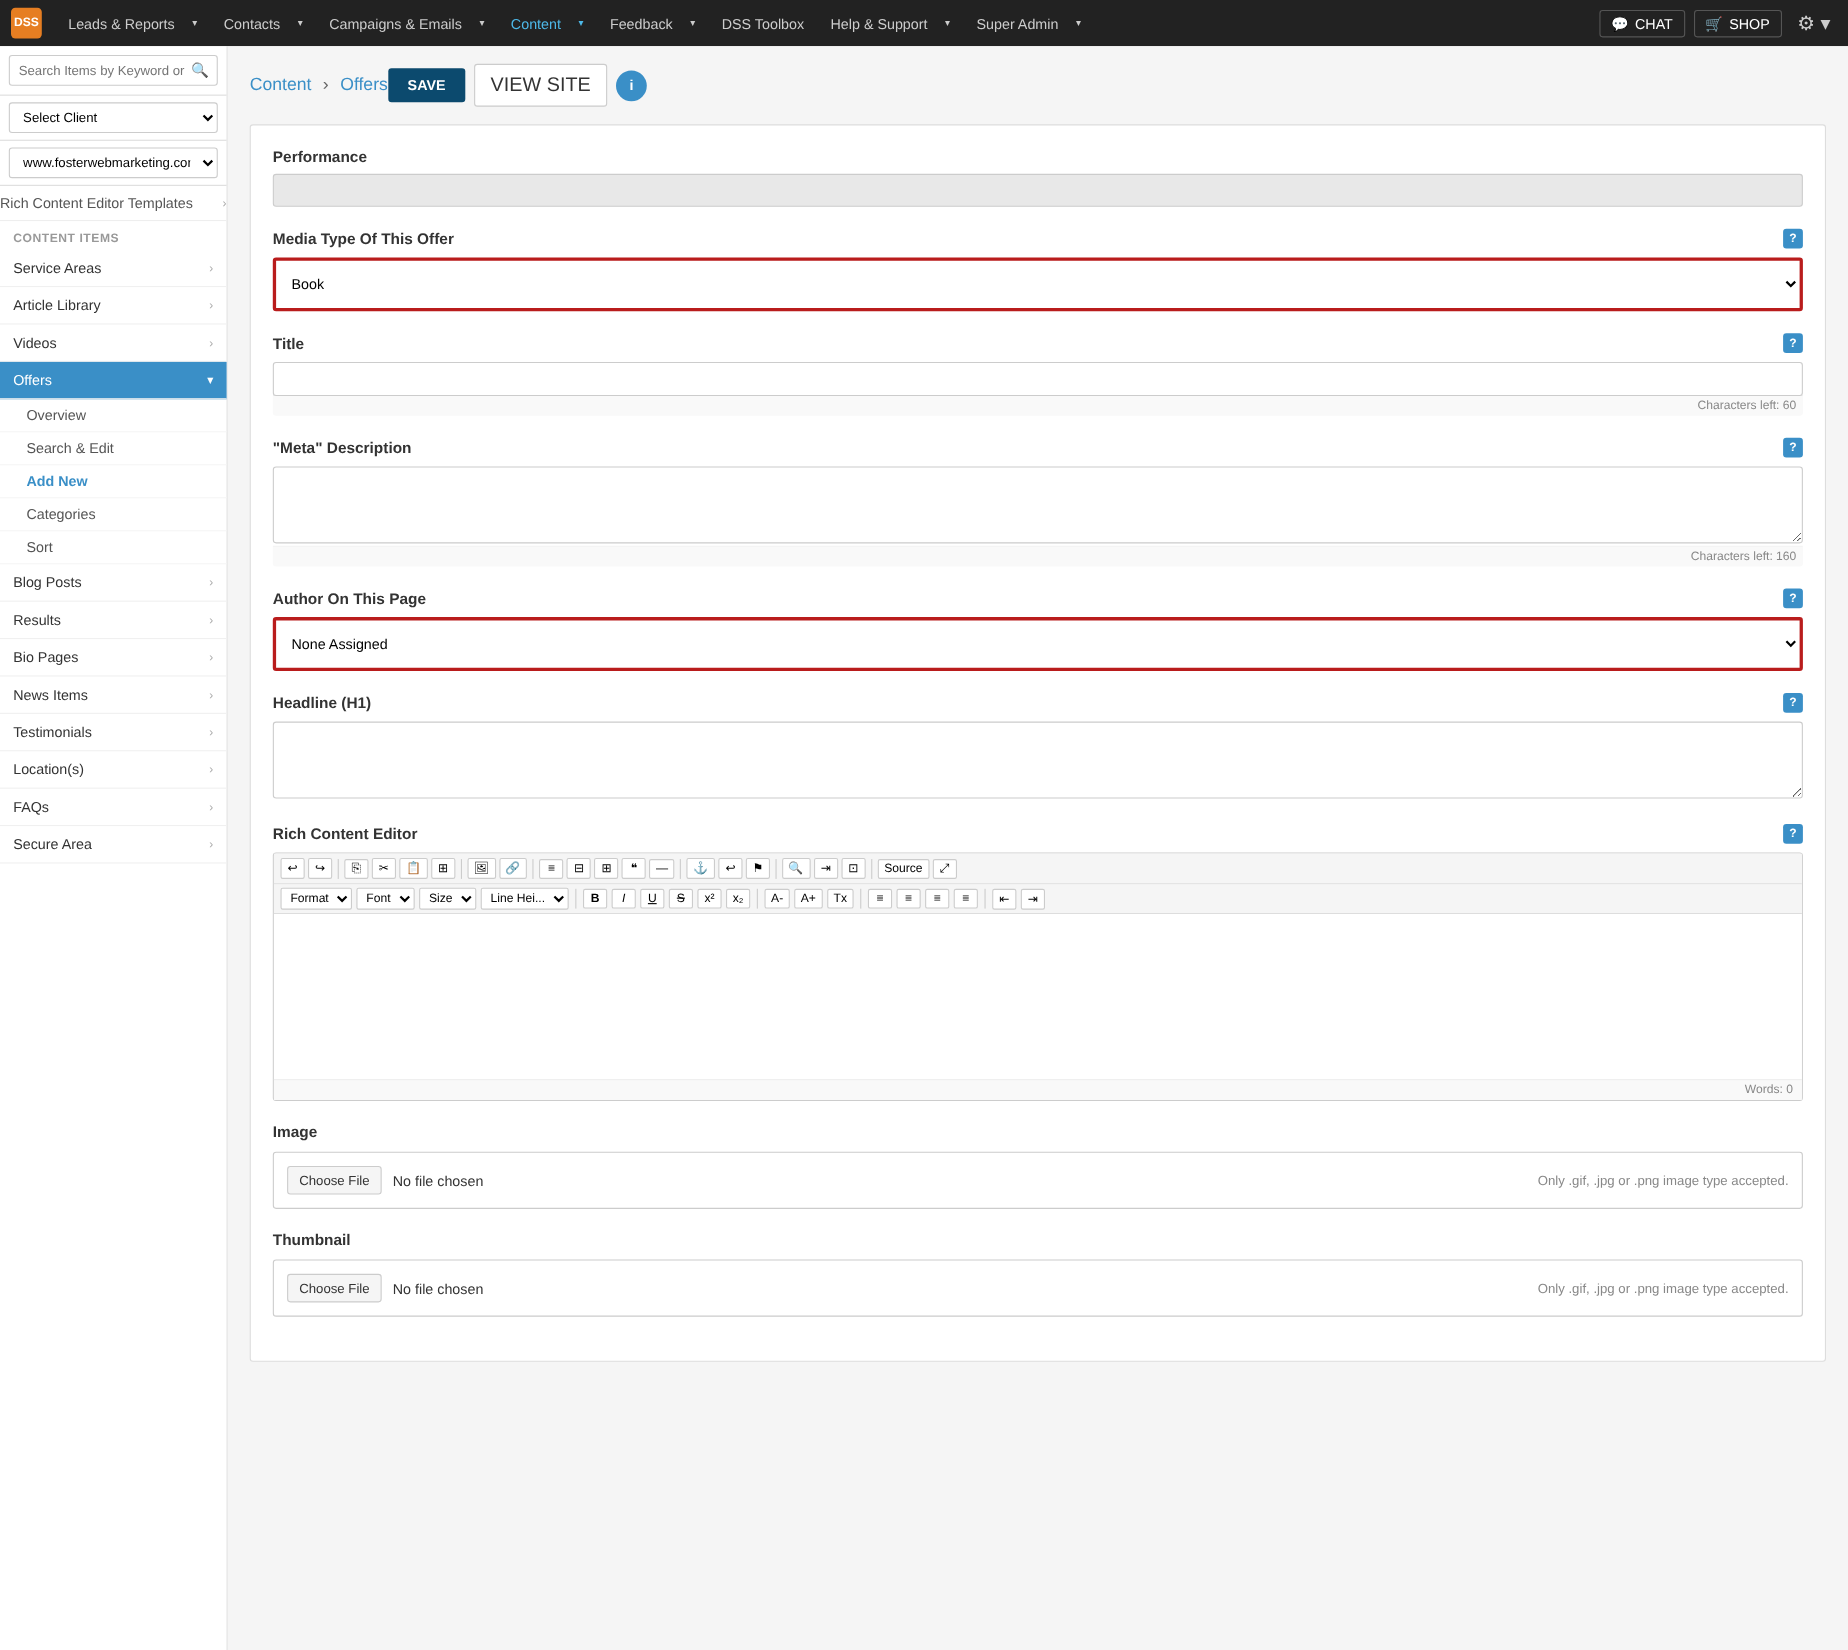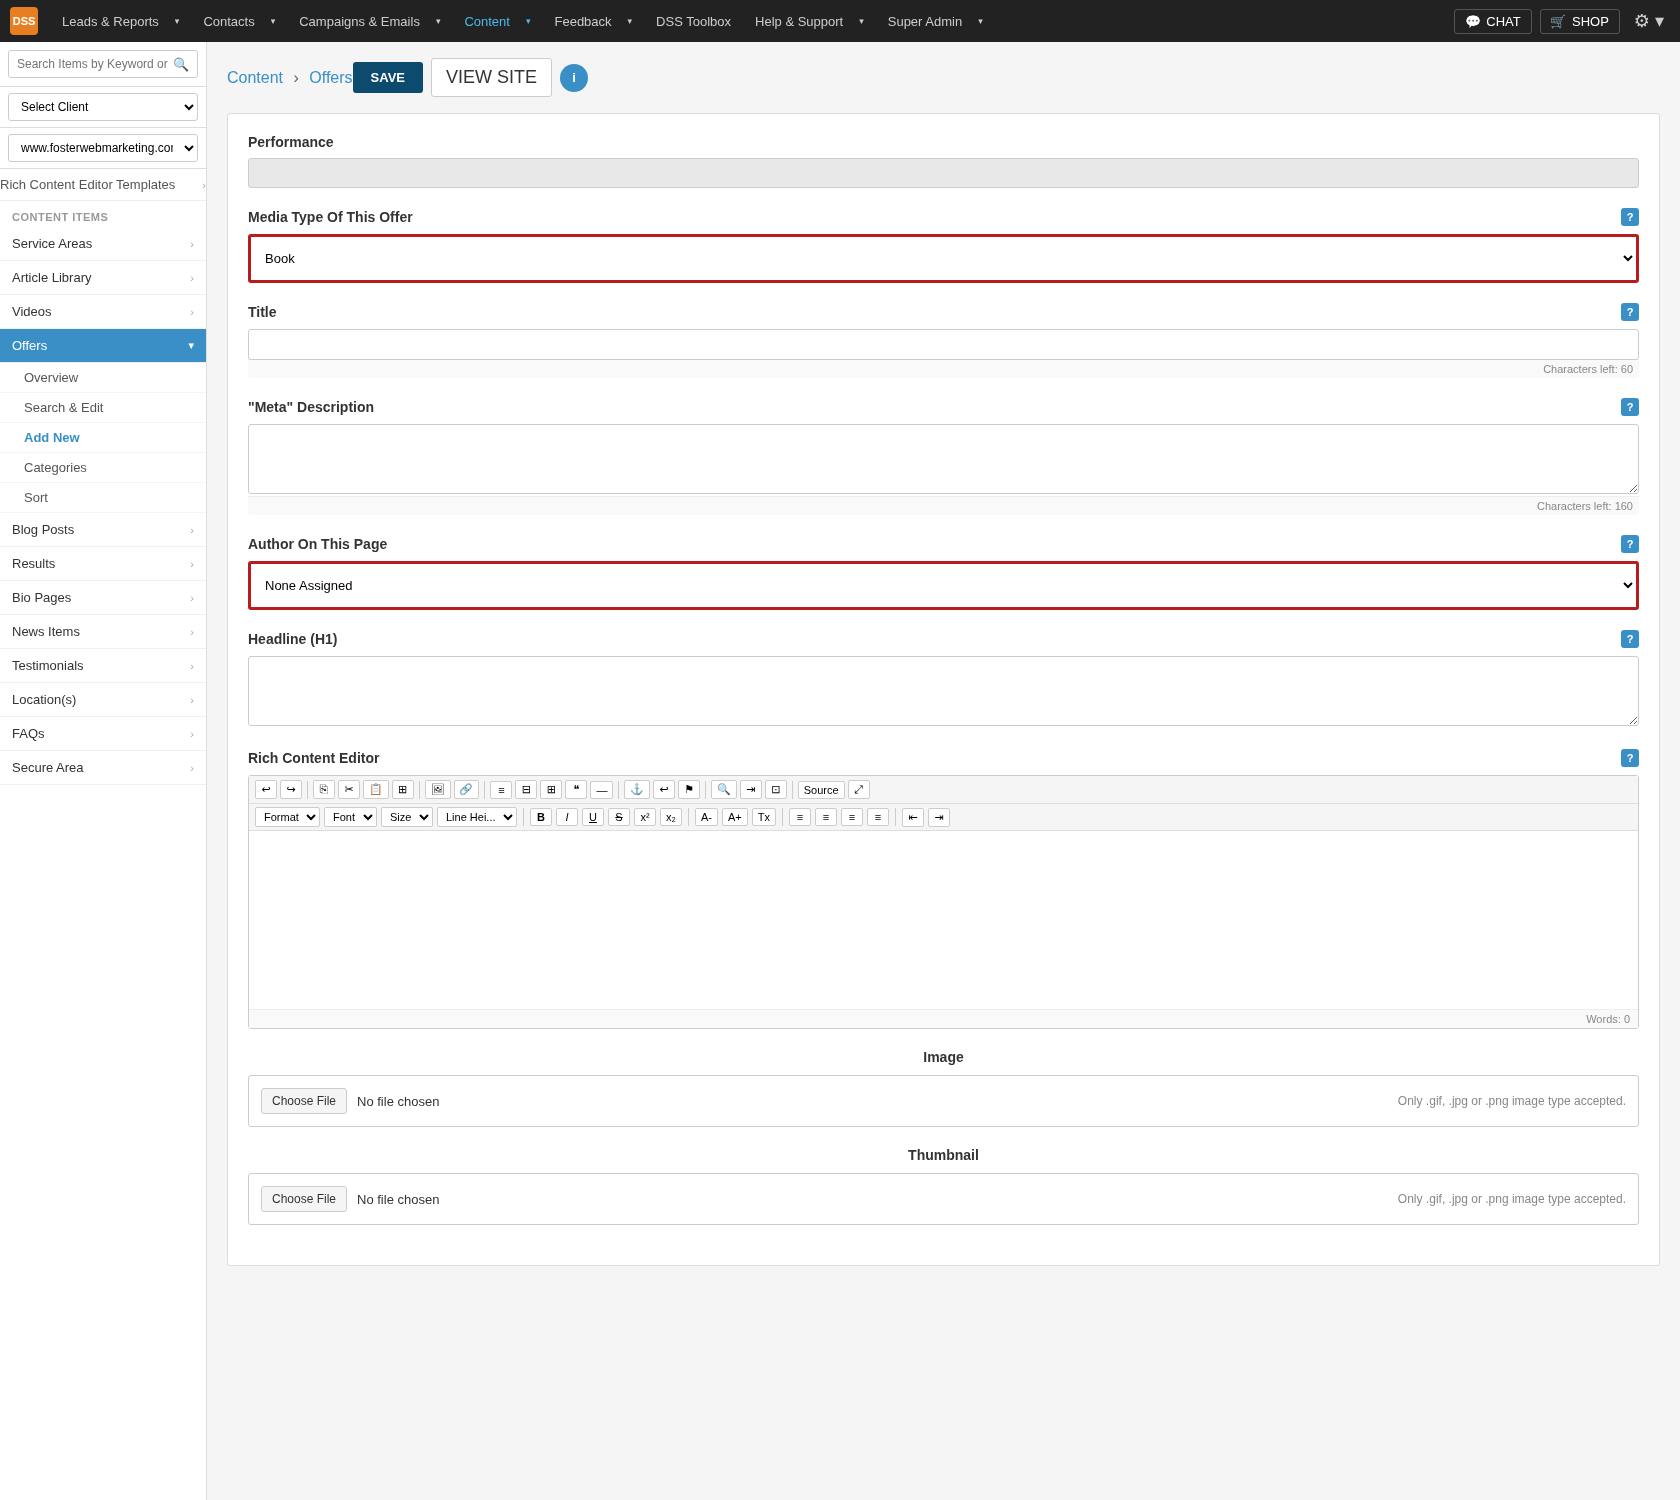--- a/index.html
+++ b/index.html
@@ -205,21 +205,20 @@
       padding: 2px 4px; border: 1px solid #ccc; border-radius: 2px;
       font-size: 11px; background: #fff;
     }
     .rte-body {
       min-height: 150px; background: #fff; padding: 10px;
     }
     .rte-footer {
       background: #f9f9f9; padding: 3px 8px;
       text-align: right; font-size: 11px; color: #888;
       border-top: 1px solid #eee;
-      margin-top: 28px;
     }
     .rte-sep { width: 1px; height: 18px; background: #ccc; margin: 0 2px; }
 
     
     .image-section { margin-bottom: 20px; }
     .file-input-row {
       display: flex; align-items: center; gap: 12px;
       padding: 12px; border: 1px solid #ccc;
       border-radius: 3px; background: #fff;
       justify-content: space-between;
@@ -229,21 +228,20 @@
       background: #f5f5f5; border: 1px solid #ccc;
       padding: 5px 10px; border-radius: 3px;
       cursor: pointer; font-size: 12px;
     }
     .file-accepted { color: #888; font-size: 12px; }
 
     
     .section-title {
       font-size: 14px; font-weight: bold; color: #333;
       margin-bottom: 10px;
-      text-align: center;
     }
   </style>
 </head>
 <body>
 
 <nav class="top-nav">
   <div class="logo">
     <div class="logo-icon">
       <span>DSS</span>
     </div>

